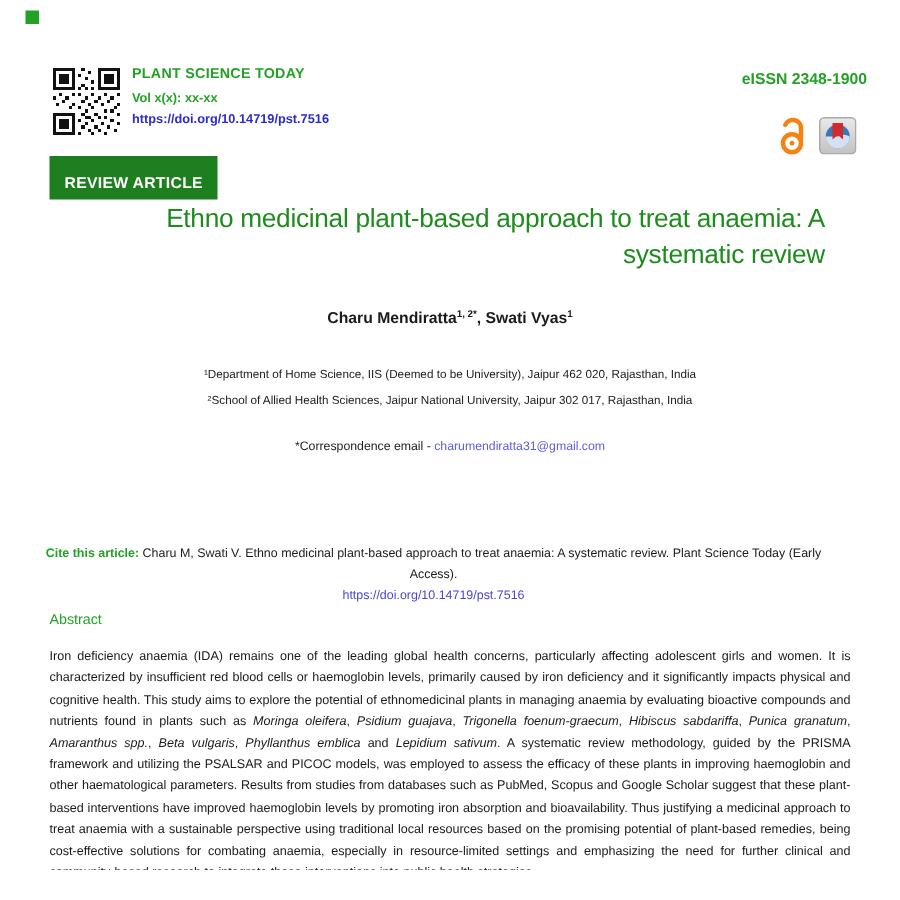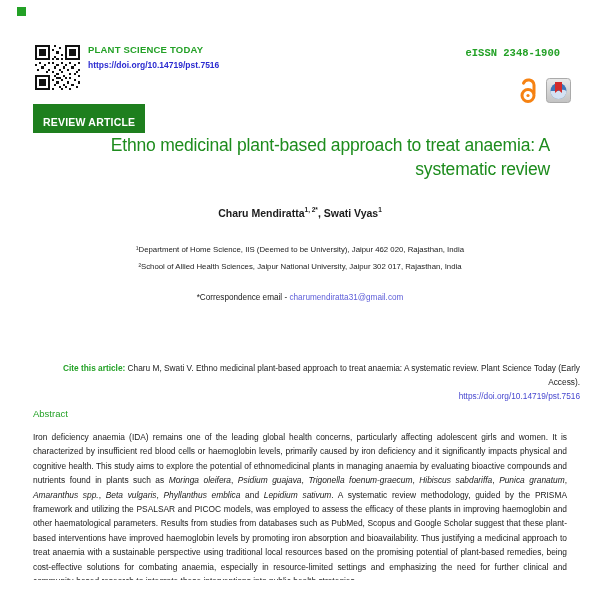--- a/index.html
+++ b/index.html
@@ -9,22 +9,22 @@
   .corner-marker{position:absolute;left:17px;top:7px;width:9px;height:9px;
         background:var(--green,#2fae35);}
 
   .qr{position:absolute;left:35px;top:42px;width:45px;height:51px;}
 
   .jinfo{position:absolute;left:88px;top:43px;line-height:14.5px;}
   .jname{display:block;color:var(--green,#23a126);font-weight:bold;font-size:9.5px;letter-spacing:.2px;}
   .jvol{display:block;color:var(--green,#23a126);font-weight:bold;font-size:8.5px;}
   .jdoi{display:block;color:var(--blue,#2b2bd0);font-weight:bold;font-size:8.5px;text-decoration:none;}
 
-  .eissn{position:absolute;right:40px;top:47px;color:var(--green,#23a126);
-        font-weight:bold;font-size:10.5px;font-family:Liberation Mono, monospace;}
+  .eissn{position:absolute;right:22px;top:47px;color:var(--green,#23a126);
+        font-weight:bold;font-size:10.5px;}
   .icons{position:absolute;right:29px;top:77px;display:flex;gap:7px;align-items:center;}
 
   .badge{position:absolute;left:33px;top:104px;background:var(--badge,#1e7f1e);color:#ffffff;
         font-weight:bold;font-size:10.5px;padding:12px 10px 5px 10px;letter-spacing:.2px;}
 
   .title{position:absolute;left:50px;top:134px;width:500px;text-align:right;
         color:var(--green-dark,#1d8c1d);font-size:17.5px;font-weight:normal;line-height:23.5px;
         letter-spacing:-.2px;}
 
   .authors{position:absolute;left:0;top:206px;width:600px;text-align:center;
@@ -32,21 +32,21 @@
   sup{font-size:62%;}
 
   .affils{position:absolute;left:0;top:241px;width:600px;text-align:center;
         font-size:7.8px;line-height:17px;color:#1b1b1b;}
 
   .corr{position:absolute;left:0;top:293px;width:600px;text-align:center;font-size:8.2px;}
   .corr a{color:var(--email-blue,#5e5ed8);text-decoration:none;}
 
   .dates{position:absolute;left:0;top:325px;width:600px;text-align:center;font-size:8.3px;}
 
-  .cite{position:absolute;left:46px;top:361px;width:534px;text-align:right;
+  .cite{position:absolute;left:22px;top:361px;width:534px;text-align:center;
         font-size:8.3px;line-height:14px;}
   .cite .lbl{color:var(--green,#23a126);font-weight:bold;}
   .cite a{color:var(--link-blue,#4747cf);text-decoration:none;display:block;}
 
   .abs-h{position:absolute;left:33px;top:408px;color:var(--green,#23a126);
         font-weight:normal;font-size:9.5px;}
   .abs-p{position:absolute;left:33px;top:430px;width:534px;text-align:justify;
         font-size:8.4px;line-height:14.4px;color:#1a1a1a;}
   .it{font-style:italic;}
 </style>
@@ -129,20 +129,21 @@
         <rect x="8" y="20" width="1" height="1"></rect>
       <rect x="12" y="20" width="1" height="1"></rect>
         <rect x="16" y="20" width="1" height="1"></rect>
       <rect x="14" y="19" width="1" height="1"></rect>
         <rect x="10" y="15" width="1" height="1"></rect>
     </g>
   </svg>
 
   <div class="jinfo">
     <span class="jname">PLANT SCIENCE TODAY</span>
+    <span class="jvol">Vol x(x): xx-xx</span>
     <a class="jdoi" href="#">https://doi.org/10.14719/pst.7516</a>
   </div>
 
   <div class="eissn">eISSN 2348-1900</div>
 
   <div class="icons">
 
     <svg width="21" height="27" viewBox="0 0 21 27">
       <path d="M16 16 v-8 a5.5 5.5 0 0 0 -10.5 -1.8" fill="none" stroke="var(--oa-orange,#f68212)" stroke-width="3" stroke-linecap="round"></path>
       <circle cx="10" cy="18.5" r="6" fill="none" stroke="var(--oa-orange,#f68212)" stroke-width="3"></circle>

